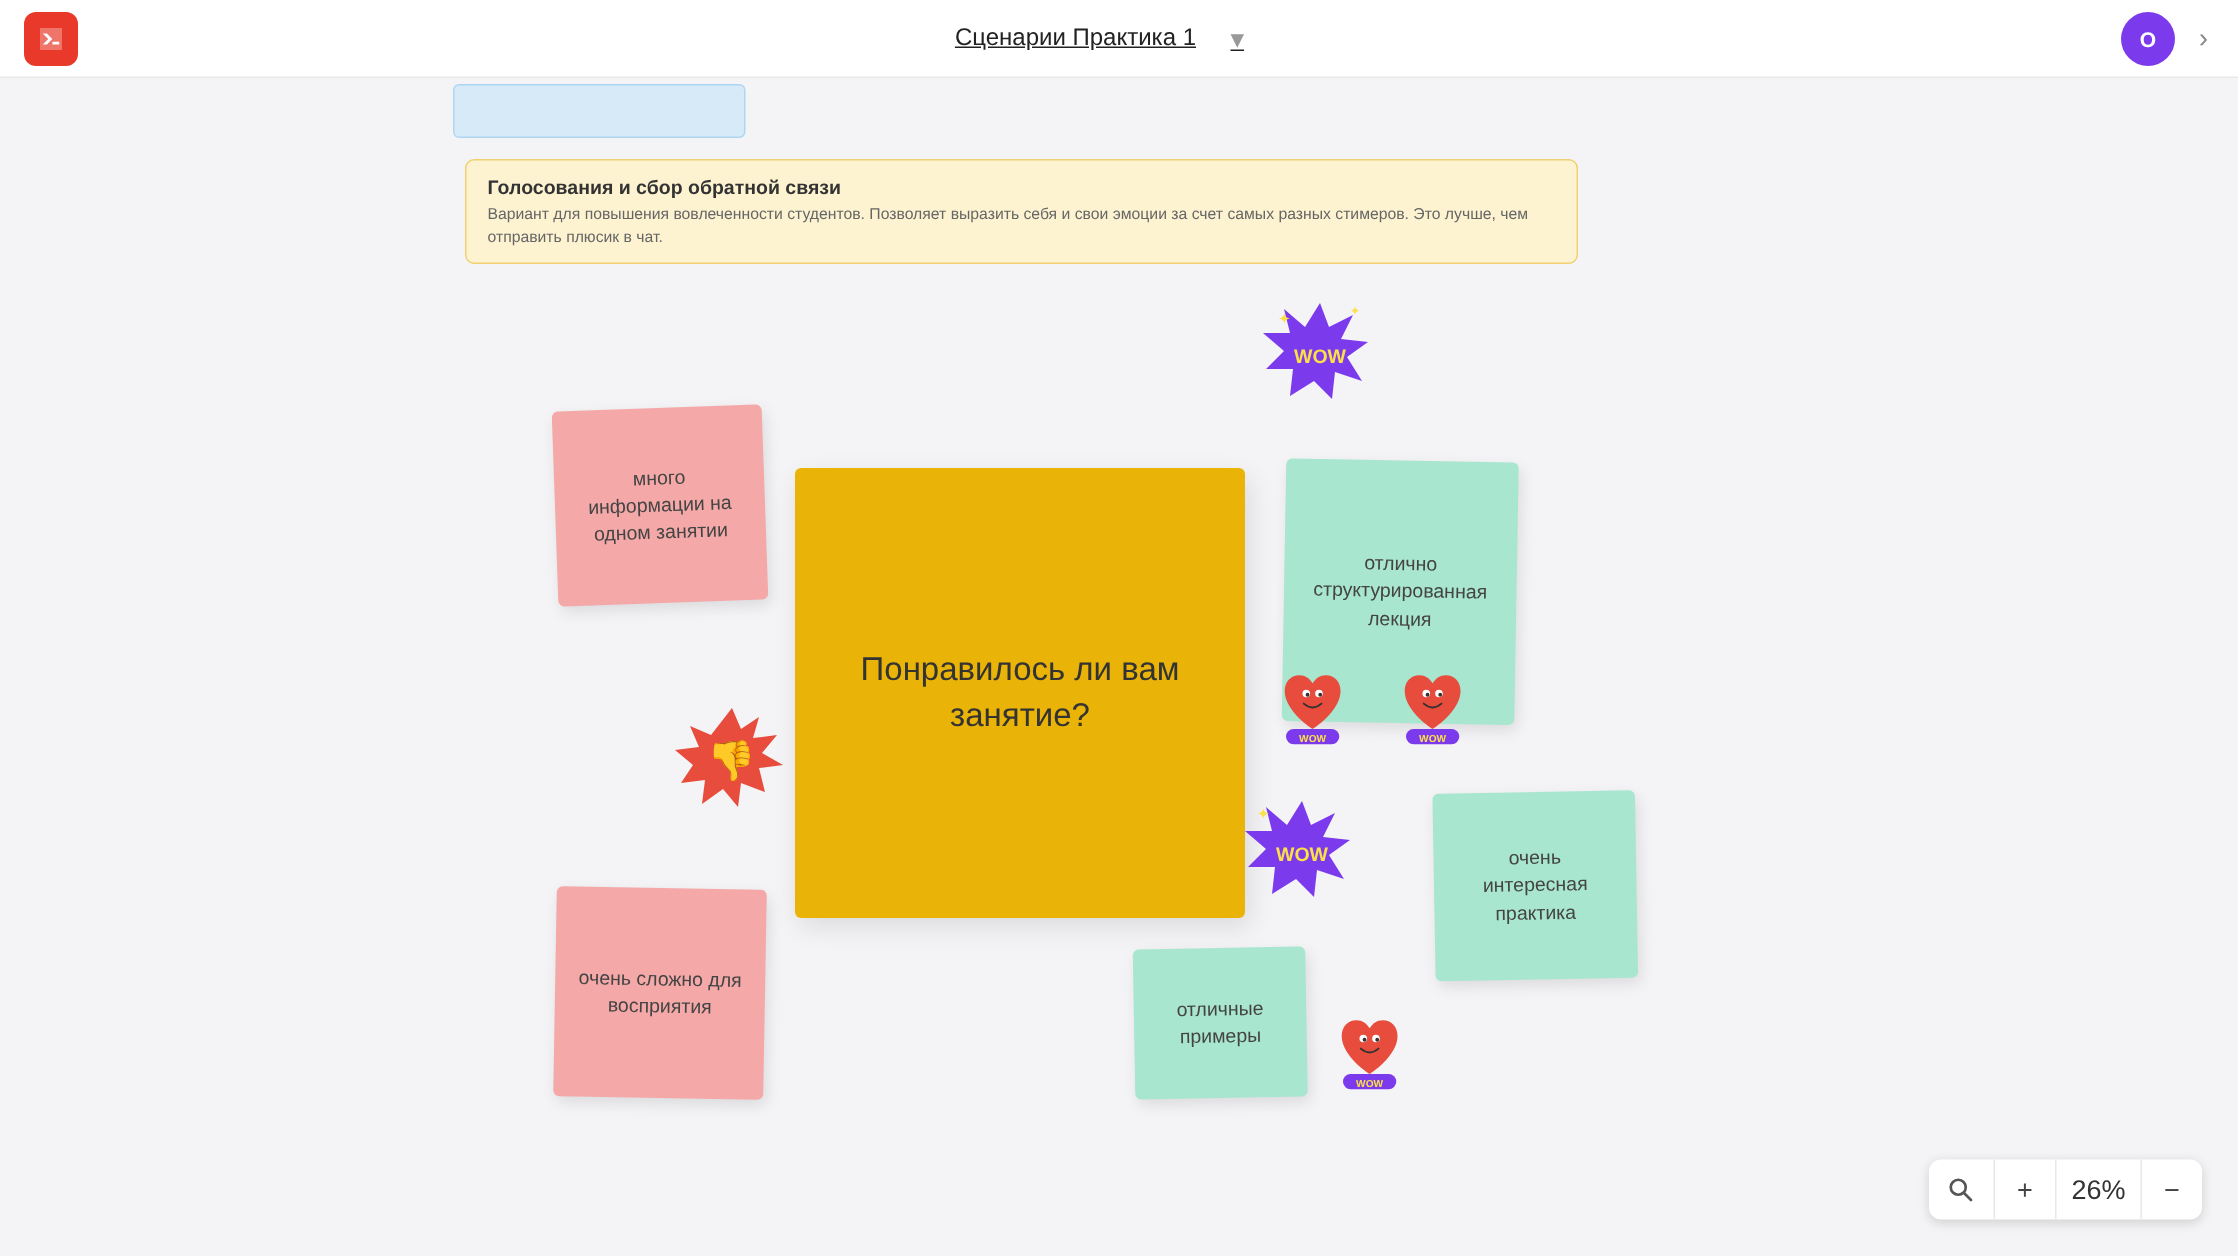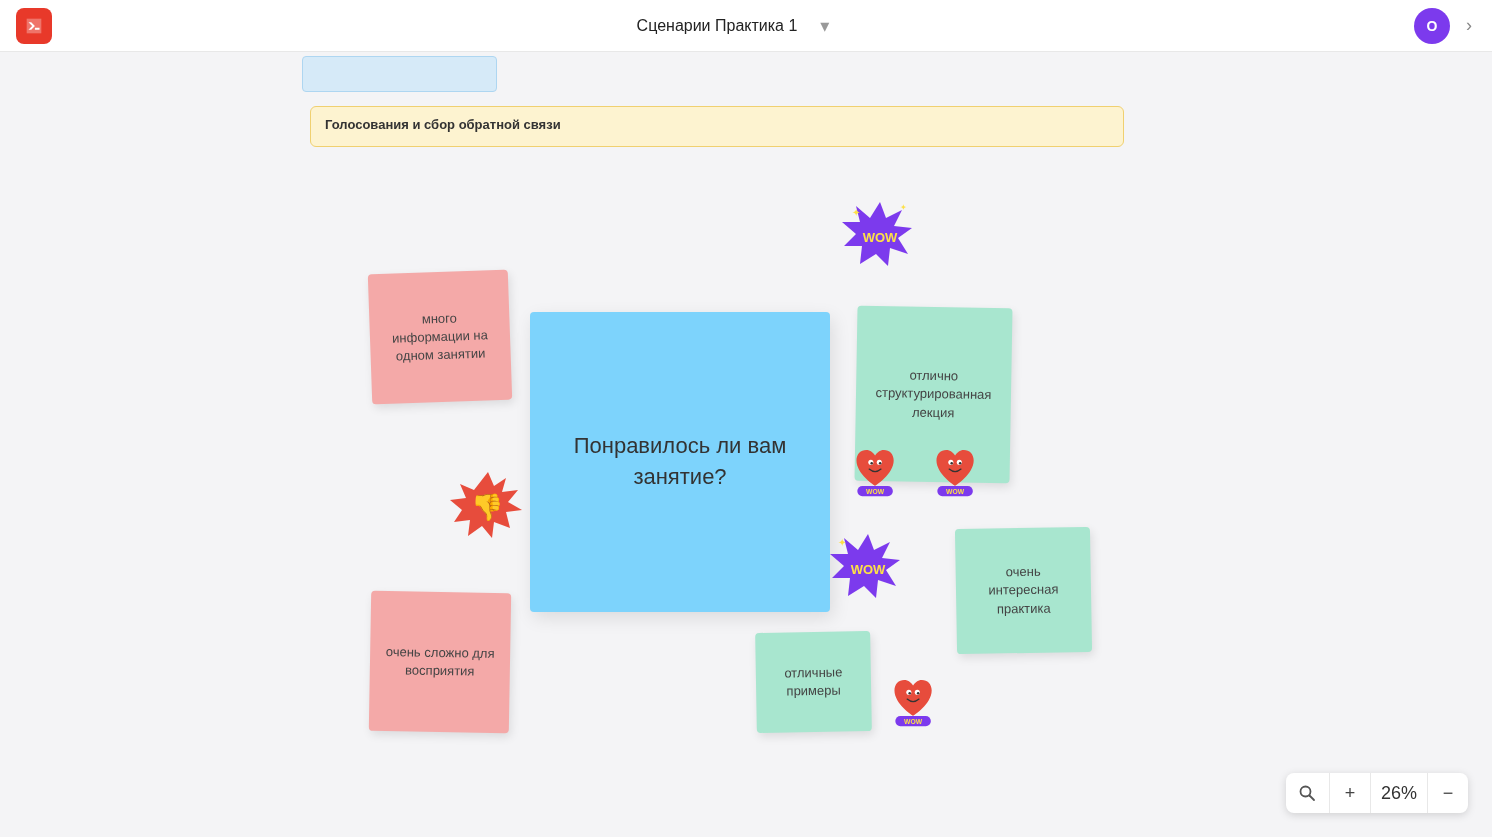--- a/index.html
+++ b/index.html
@@ -33,20 +33,21 @@
       display: flex; align-items: center; justify-content: center;
       cursor: pointer;
     }
     .header-logo svg { width: 22px; height: 22px; fill: white; }
     .header-title {
       display: flex; align-items: center; gap: 23px;
       font-size: 16px;
       font-weight: 500;
       color: #222;
       cursor: pointer;
+      text-decoration: underline;
     }
     .header-right {
       display: flex; align-items: center; gap: 12px;
     }
     .avatar-btn {
       width: 36px; height: 36px;
       background: #7c3aed;
       border-radius: 50%;
       display: flex; align-items: center; justify-content: center;
       color: white;
@@ -78,21 +79,21 @@
       background: #d6eaf8;
       border: 1.5px solid #aed6f1;
       border-radius: 4px;
     }
 
     
     .info-banner {
       position: absolute;
       top: 54px;
       left: 310px;
-      width: 814px;
+      width: 742px;
       background: #fdf3d0;
       border: 1px solid #f0d070;
       border-radius: 6px;
       padding: 10px 14px;
     }
     .info-banner-title {
       font-size: 13px;
       font-weight: 600;
       color: #333;
       margin-bottom: 4px;
@@ -103,21 +104,21 @@
       line-height: 1.4;
     }
 
     
     .main-card {
       position: absolute;
       top: 260px;
       left: 530px;
       width: 300px;
       height: 300px;
-      background: #7dd3fc;
+      background: #eab308;
       border-radius: 4px;
       box-shadow: 3px 6px 18px rgba(0,0,0,0.10);
       display: flex;
       align-items: center;
       justify-content: center;
       text-align: center;
       padding: 24px;
     }
     .main-card-text {
       font-size: 22px;
@@ -271,20 +272,21 @@
     <div class="chevron-btn">›</div>
   </div>
 </div>
 
 <div class="canvas">
 
   <div class="blue-rect"></div>
 
   <div class="info-banner">
     <div class="info-banner-title">Голосования и сбор обратной связи</div>
+    <div class="info-banner-text">Вариант для повышения вовлеченности студентов. Позволяет выразить себя и свои эмоции за счет самых разных стимеров. Это лучше, чем отправить плюсик в чат.</div>
   </div>
 
   <div class="main-card">
     <span class="main-card-text">Понравилось ли вам занятие?</span>
   </div>
 
   <div class="note note-pink note-1">
     <span>много информации на одном занятии</span>
   </div>
 

